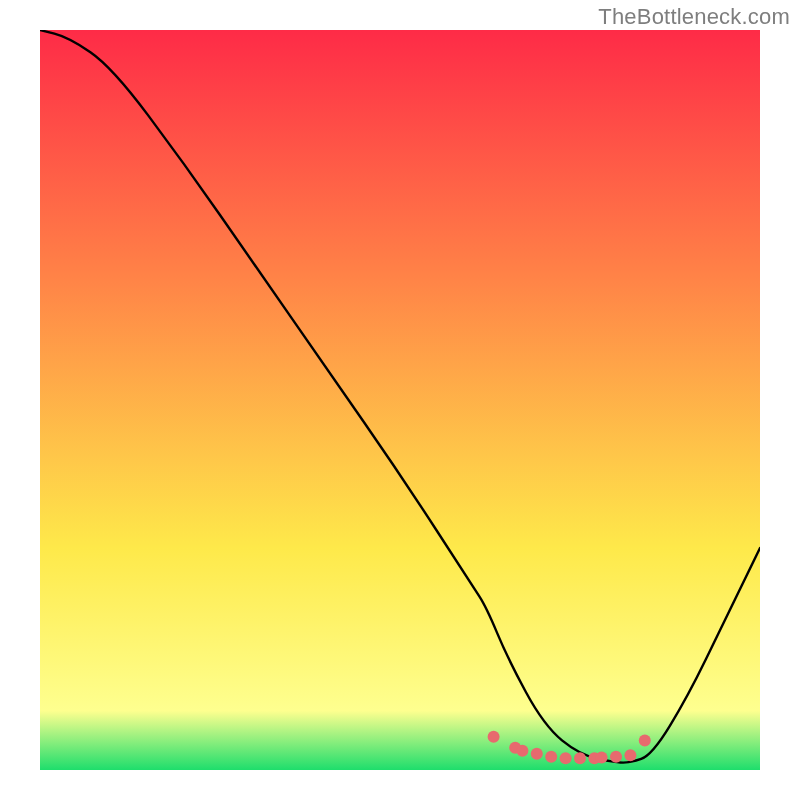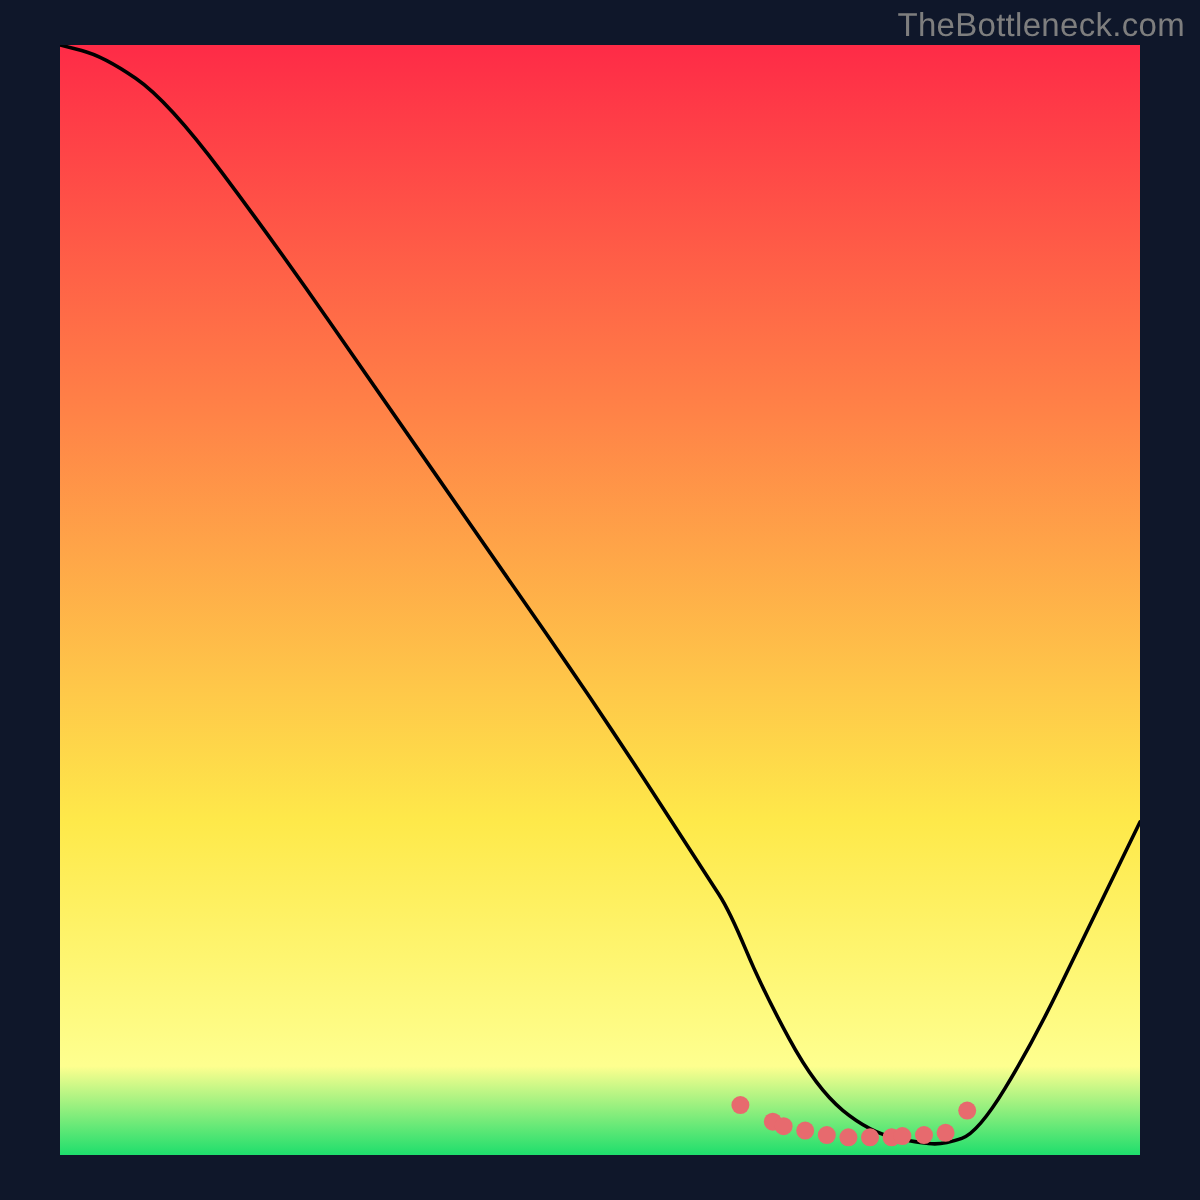--- a/index.html
+++ b/index.html
@@ -8,21 +8,21 @@
     width: 800px;
     height: 800px;
     background: #000000;
     overflow: hidden;
     font-family: Arial, Helvetica, sans-serif;
   }
   .frame {
     position: relative;
     width: 800px;
     height: 800px;
-    background: #0f172a;
+    background: #ffffff;
   }
   .watermark {
     position: absolute;
     top: 4px;
     right: 10px;
     color: #7e7e7e;
     font-size: 22px;
     font-weight: 500;
     letter-spacing: 0.2px;
     z-index: 10;

